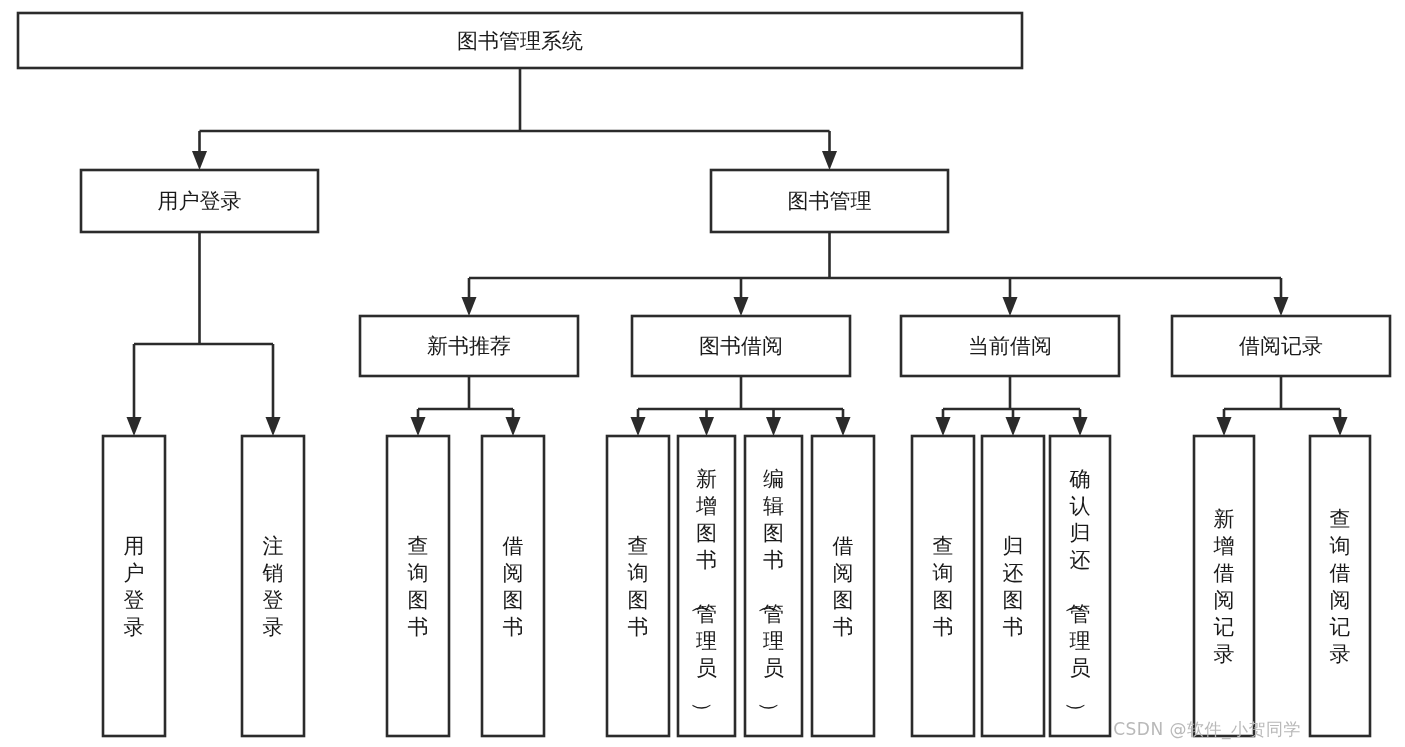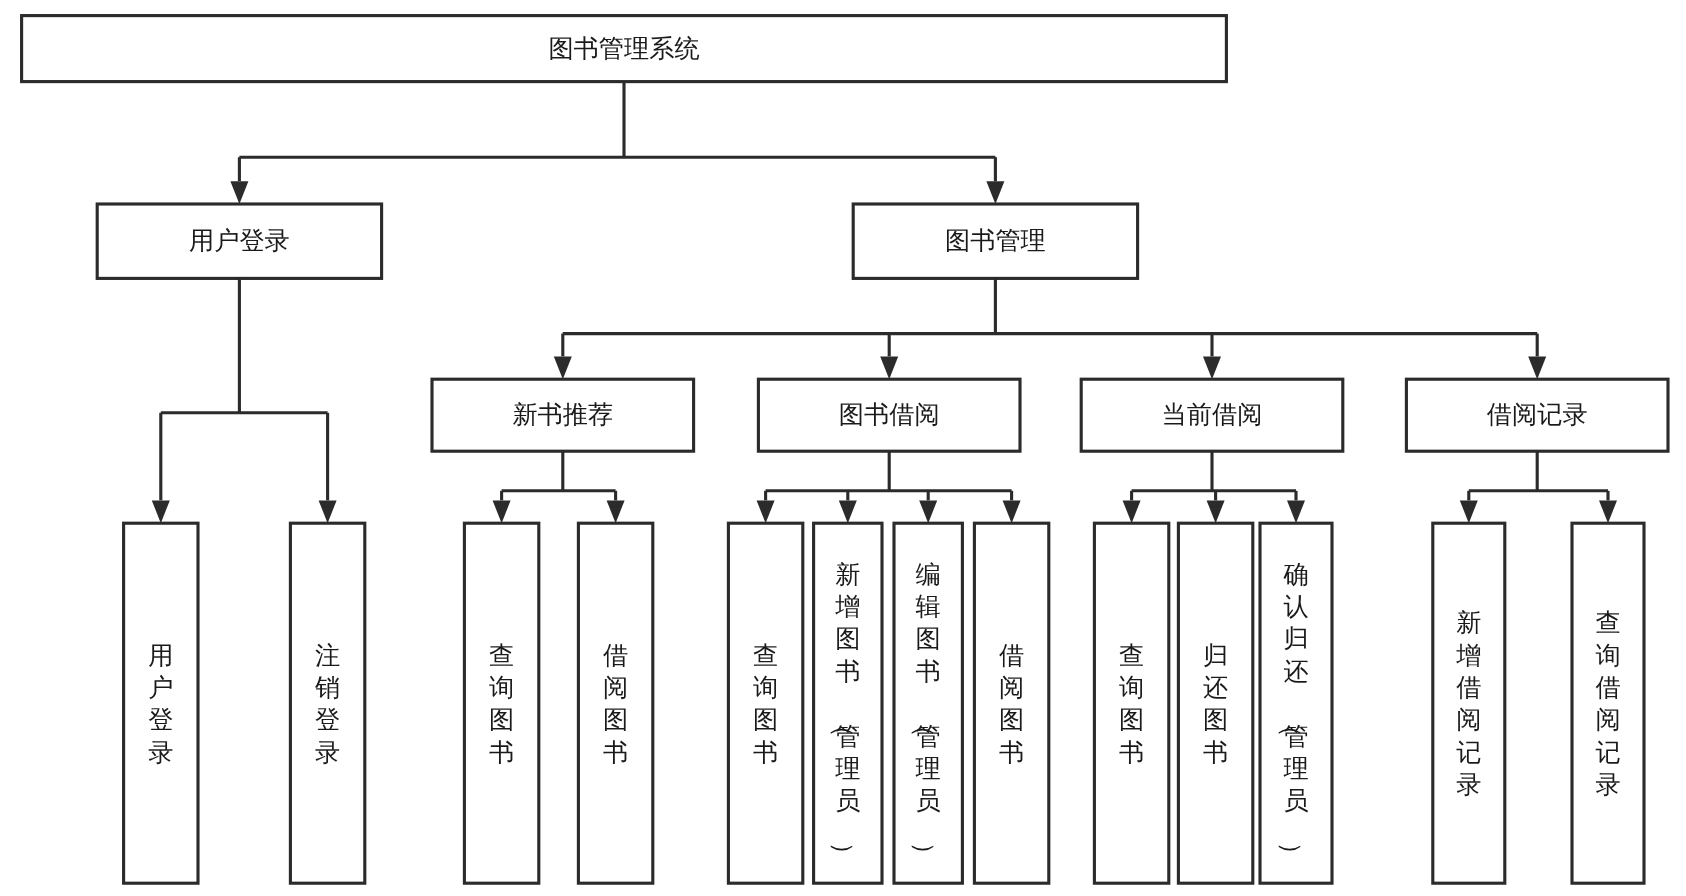--- a/index.html
+++ b/index.html
@@ -217,13 +217,14 @@
         <g>
           <rect x="1194" y="436" width="60" height="300" class="node-box"></rect>
           <text x="1224" y="526.06" class="node-label-v"><tspan x="1224" dy="0">新</tspan><tspan x="1224" dy="27">增</tspan><tspan x="1224" dy="27">借</tspan><tspan x="1224" dy="27">阅</tspan><tspan x="1224" dy="27">记</tspan><tspan x="1224" dy="27">录</tspan></text>
         </g>
         <g>
           <rect x="1310" y="436" width="60" height="300" class="node-box"></rect>
           <text x="1340" y="526.06" class="node-label-v"><tspan x="1340" dy="0">查</tspan><tspan x="1340" dy="27">询</tspan><tspan x="1340" dy="27">借</tspan><tspan x="1340" dy="27">阅</tspan><tspan x="1340" dy="27">记</tspan><tspan x="1340" dy="27">录</tspan></text>
         </g>
       </g>
   </svg>
+  <div class="watermark">CSDN @软件_小贺同学</div>
 </div>
 
 </body></html>

